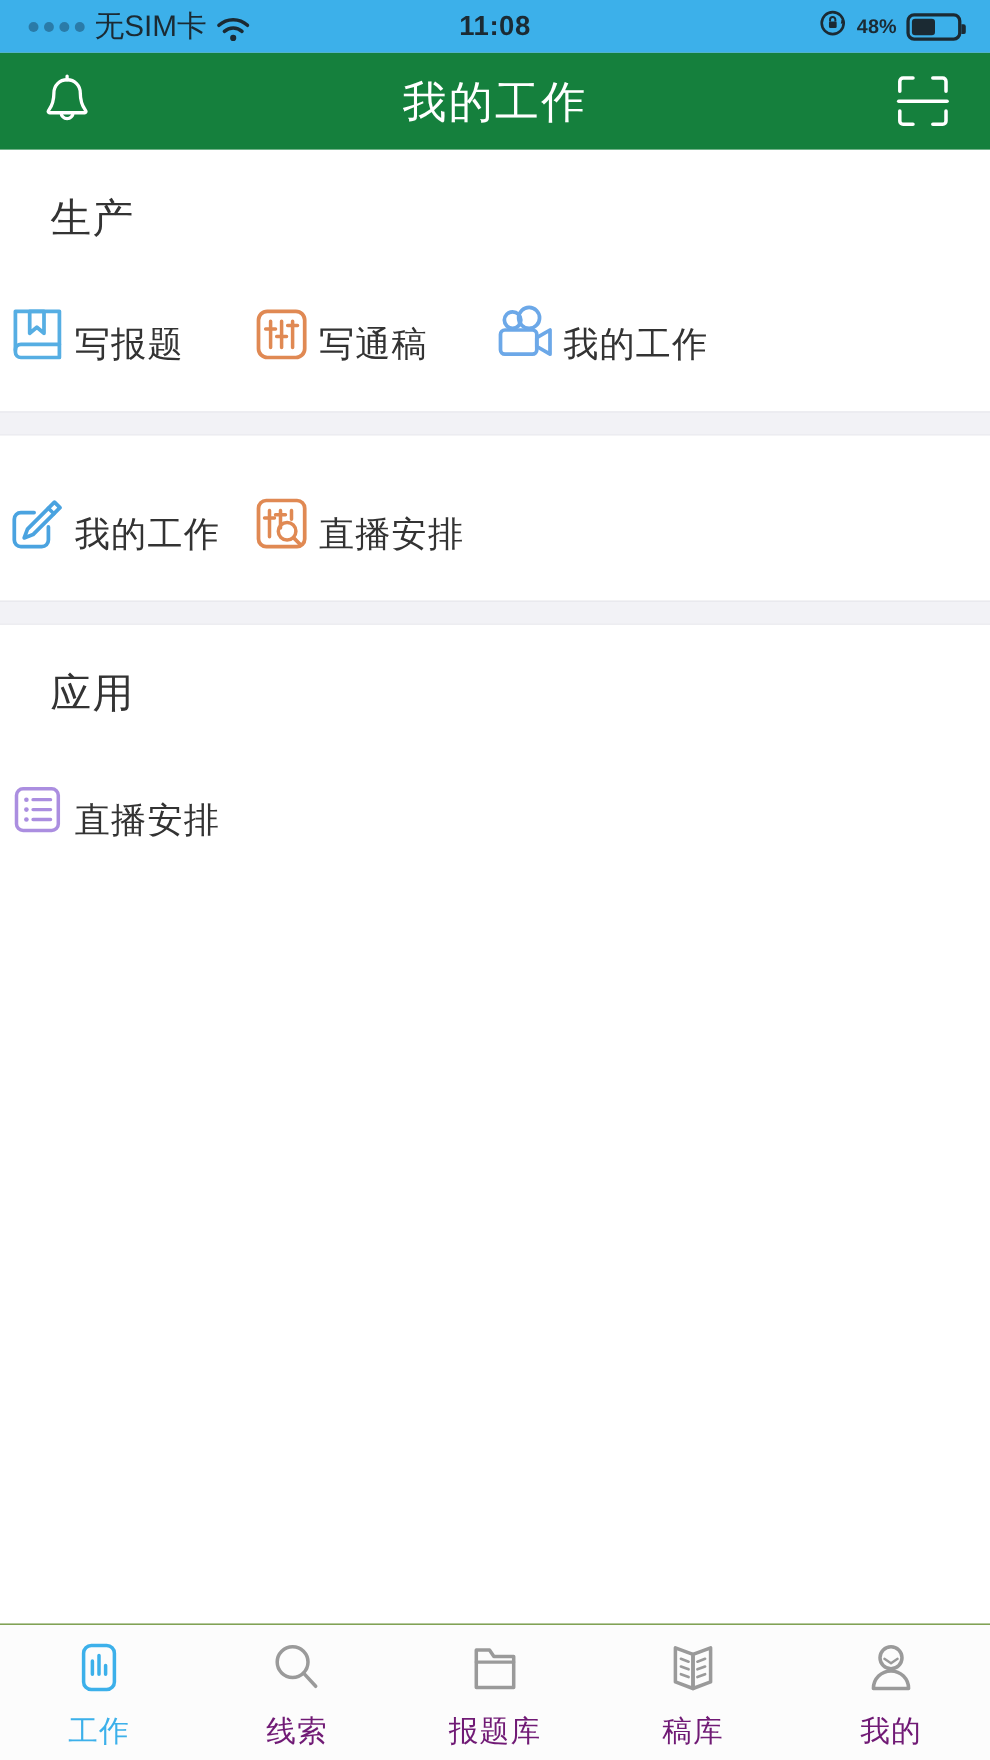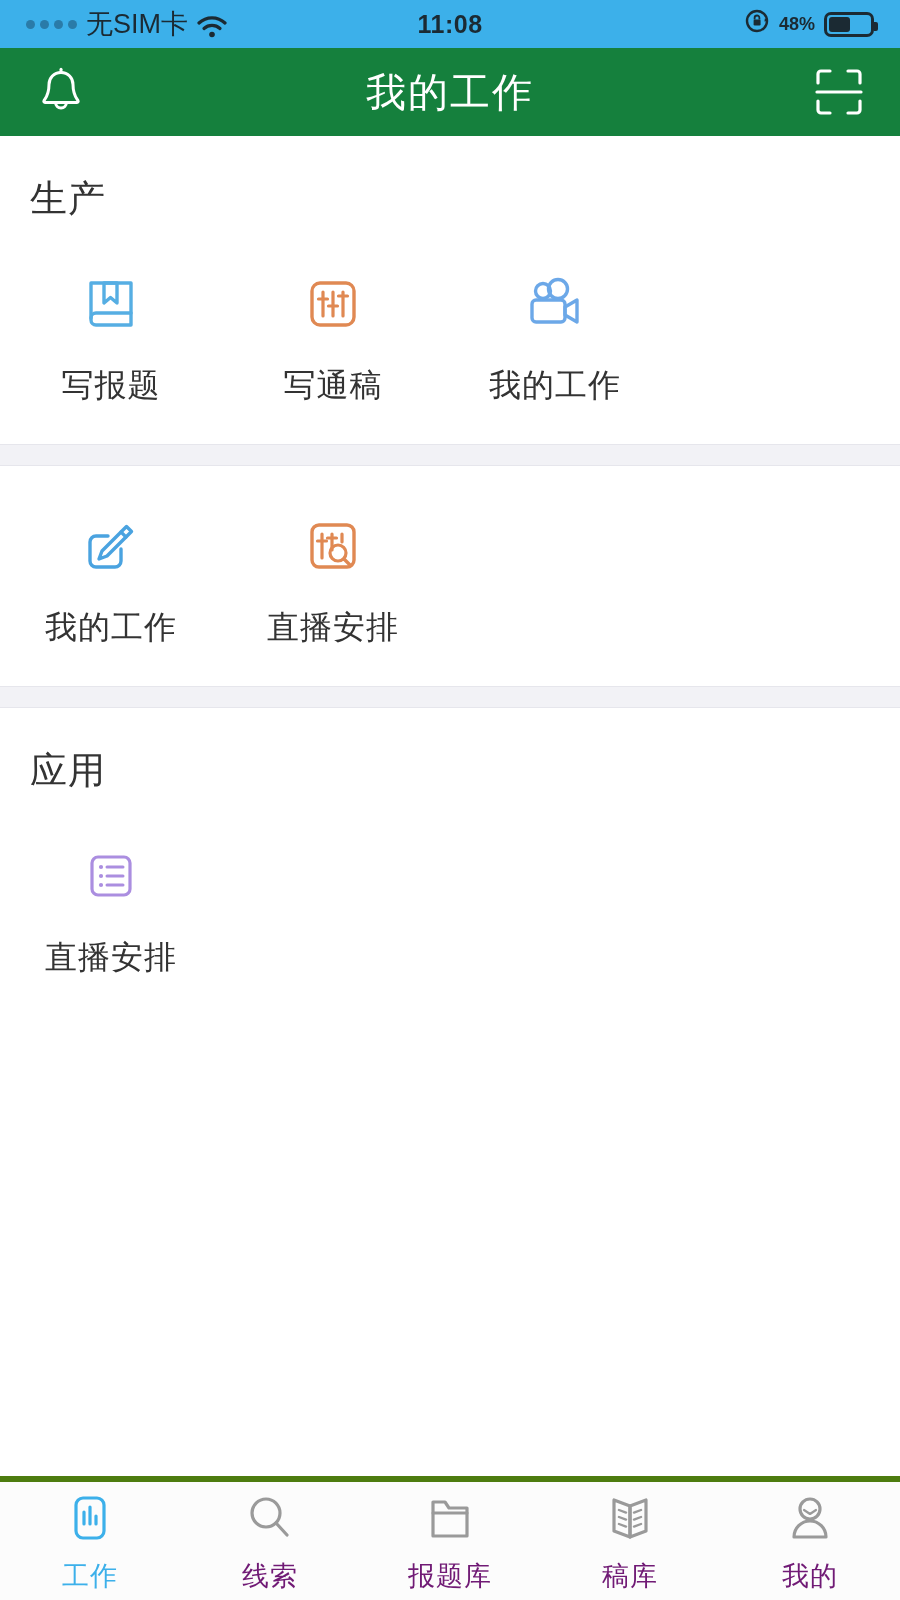--- a/index.html
+++ b/index.html
@@ -38,36 +38,36 @@
     position:absolute; left:0; right:0; text-align:center;
     color:#ffffff; font-size:40px; letter-spacing:2px; pointer-events:none;
   }
   .nav-btn { width:62px; height:62px; display:flex; align-items:center; justify-content:center; cursor:pointer; z-index:2; }
   .nav-spacer { flex:1; }
 
   
   .content { flex:1; background:#ffffff; overflow:hidden; display:flex; flex-direction:column; }
   .section { background:#ffffff; padding:0 0 36px 0; }
   .section-title {
-    font-size:37px; color:#333333; padding:38px 0 0 30px; letter-spacing:1px; line-height:1.35;
+    font-size:37px; color:#333333; padding:38px 0 0 46px; letter-spacing:1px; line-height:1.35;
   }
   .grid { display:flex; padding:34px 0 0 0; }
   .cell {
-    width:222px; display:flex; flex-direction:column; align-items:center;
+    width:222px; display:flex; flex-direction:row; align-items:center;
     cursor:pointer; padding-top:6px;
   }
   .cell .ico { height:74px; display:flex; align-items:flex-end; justify-content:center; }
   .cell .lbl { margin-top:26px; font-size:32px; color:#333333; letter-spacing:1px; }
   .divider { height:22px; background:#f2f2f6; border-top:1px solid #e6e6ec; border-bottom:1px solid #e6e6ec; }
   .filler { flex:1; background:#ffffff; }
 
   
   .tabbar {
     height:124px; flex:0 0 124px; background:#fcfcfc;
-    border-top:6px solid #4d7c0f; display:flex; align-items:center;
+    border-top:1px solid #4d7c0f; display:flex; align-items:center;
   }
   .tab { flex:1; display:flex; flex-direction:column; align-items:center; justify-content:center; cursor:pointer; gap:10px; }
   .tab .ticon { height:60px; display:flex; align-items:center; justify-content:center; }
   .tab .tlbl { font-size:27px; color:#701a75; letter-spacing:1px; }
   .tab.active .tlbl { color:#3cb0ea; }
 </style>
 </head>
 <body>
 
 <div class="phone">

